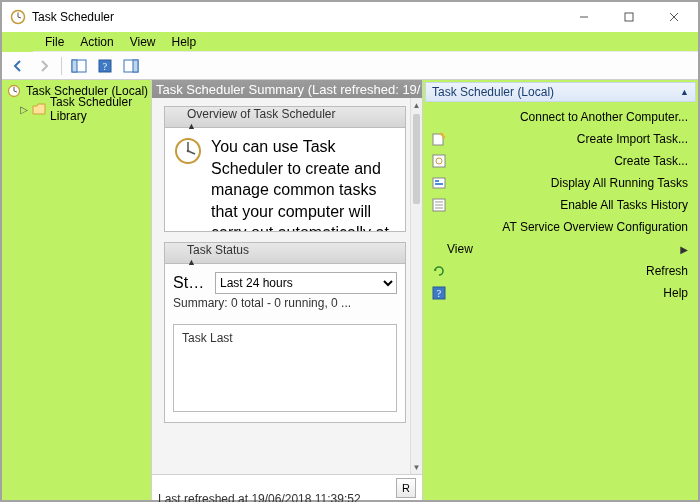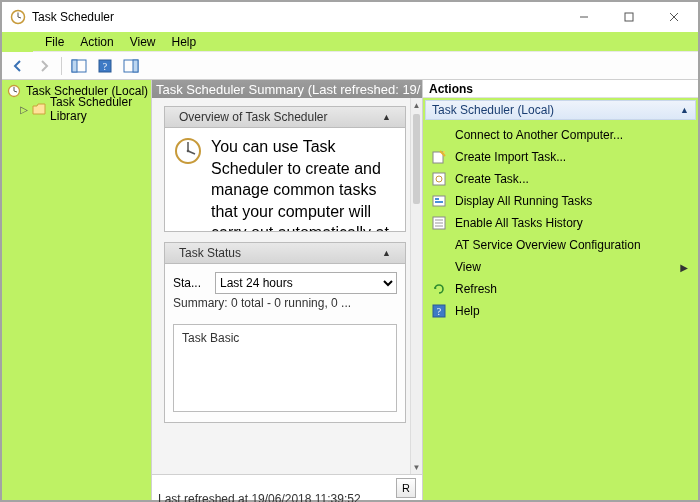--- a/index.html
+++ b/index.html
@@ -21,42 +21,42 @@
   .tree-row .caret { width: 10px; text-align: center; color: #555; font-size: 10px; }
   .tree-row .icon { width: 16px; height: 16px; display: inline-flex; align-items: center; justify-content: center; }
   .tree-row.child { padding-left: 16px; }
   .mid-pane { flex: 1; display: flex; flex-direction: column; min-width: 0; border-right: 1px solid #d0d0d0; }
   .mid-header { height: 18px; background: linear-gradient(#9c9c9c,#8f8f8f); color: #fff; font-size: 13px; display: flex; align-items: center; padding: 0 4px; white-space: nowrap; overflow: hidden; }
   .mid-body { flex: 1; position: relative; overflow: hidden; background: #f4f4f4; }
   .mid-scroll { position: absolute; inset: 0 12px 0 8px; overflow: hidden; padding: 8px 4px; }
   .scrollbar-v { position: absolute; right: 0; top: 0; bottom: 0; width: 12px; background: #f0f0f0; border-left: 1px solid #ddd; }
   .sb-btn { height: 14px; display: flex; align-items: center; justify-content: center; font-size: 8px; color: #666; }
   .sb-thumb { position: absolute; left: 2px; right: 2px; top: 16px; height: 90px; background: #cdcdcd; border-radius: 2px; }
-  .section-head { height: 22px; background: linear-gradient(#e8e8e8,#d5d5d5); border: 1px solid #bcbcbc; display: flex; align-items: center; padding: 0 14px; font-size: 12px; color: #333; }
+  .section-head { height: 22px; background: linear-gradient(#e8e8e8,#d5d5d5); border: 1px solid #bcbcbc; display: flex; align-items: flex-start; padding: 0 22px; font-size: 12px; color: #333; flex-direction: column; }
   .section-head .sp { flex: 1; }
   .section-head .tri { font-size: 9px; color: #333; }
   .overview-body { border: 1px solid #bcbcbc; border-top: none; background: #fff; padding: 8px; display: flex; gap: 8px; height: 104px; overflow: hidden; }
   .ov-clock { width: 30px; height: 30px; flex-shrink: 0; }
   .ov-text { font-size: 16px; line-height: 1.35; color: #000; }
   .status-body { border: 1px solid #bcbcbc; border-top: none; background: #fdfdfd; padding: 6px 8px 10px 8px; }
   .status-row { display: flex; align-items: center; gap: 6px; height: 26px; }
-  .status-row label { font-size: 12px; white-space: nowrap; overflow: hidden; text-overflow: ellipsis; width: 36px; }
+  .status-row label { font-size: 16px; white-space: nowrap; overflow: hidden; text-overflow: ellipsis; width: 36px; }
   .status-row select { flex: 1; font-size: 12px; height: 22px; border: 1px solid #adadad; background: #fff; }
   .status-summary { font-size: 12px; color: #333; white-space: nowrap; overflow: hidden; text-overflow: ellipsis; }
   .task-box { margin-top: 14px; height: 88px; border: 1px solid #bcbcbc; background: #fff; padding: 6px 8px; font-size: 12px; color: #333; }
   .mid-footer { height: 26px; border-top: 1px solid #d0d0d0; display: flex; align-items: center; padding: 0 6px; gap: 6px; background: #fff; }
   .mid-footer .stamp { flex: 1; font-size: 12px; color: #333; white-space: nowrap; overflow: hidden; margin-top: 22px; }
   .mid-footer .rbtn { width: 20px; height: 20px; border: 1px solid #adadad; background: linear-gradient(#fefefe,#e9e9e9); font-size: 11px; display: flex; align-items: center; justify-content: center; }
   .actions-pane { width: 275px; display: flex; flex-direction: column; }
   .actions-head { height: 18px; background: #fff; font-weight: 600; font-size: 12px; padding: 2px 6px 0 6px; border-bottom: 1px solid #e0e0e0; }
   .actions-sub { height: 20px; background: linear-gradient(#eef3fb,#dce8f7); border: 1px solid #c8d6ea; margin: 2px; display: flex; align-items: center; padding: 0 6px; font-size: 12px; color: #1a3e72; }
   .actions-sub .sp { flex: 1; }
   .actions-sub .tri { font-size: 9px; color: #1a3e72; }
   .actions-list { flex: 1; overflow: auto; padding: 2px 2px; }
-  .act-item { height: 22px; display: flex; align-items: center; gap: 8px; padding: 0 8px 0 6px; font-size: 12px; color: #000; }
+  .act-item { height: 22px; display: flex; align-items: center; padding: 0 8px 0 6px; font-size: 12px; color: #000; justify-content: space-between; }
   .act-icon { width: 16px; height: 16px; display: inline-flex; align-items: center; justify-content: center; flex-shrink: 0; }
   .act-item .sp { flex: 1; }
   .act-sub { font-size: 10px; color: #333; }
   svg { display: block; }
 </style>
 </head>
 <body>
 
 <div class="window">
 
@@ -183,39 +183,38 @@
           </div>
           <div class="status-body">
             <div class="status-row">
               <label>Sta...</label>
               <select>
                 <option>Last 24 hours</option>
               </select>
             </div>
             <div class="status-summary">Summary: 0 total - 0 running, 0 ...</div>
             <div class="task-box">
-              <span>Task Basic</span>
+              <span>Task Last</span>
             </div>
           </div>
 
         </div>
         <div class="scrollbar-v">
           <div class="sb-btn">▲</div>
           <div class="sb-thumb"></div>
           <div class="sb-btn" style="position:absolute;bottom:0;left:0;right:0">▼</div>
         </div>
       </div>
       <div class="mid-footer">
         <div class="stamp">Last refreshed at 19/06/2018 11:39:52</div>
         <div class="rbtn">R</div>
       </div>
     </div>
 
     <div class="actions-pane">
-      <div class="actions-head">Actions</div>
       <div class="actions-sub">
         <span>Task Scheduler (Local)</span>
         <span class="sp"></span>
         <span class="tri">▲</span>
       </div>
       <div class="actions-list">
 
         <div class="act-item">
           <span class="act-icon"></span>
           <span>Connect to Another Computer...</span>

